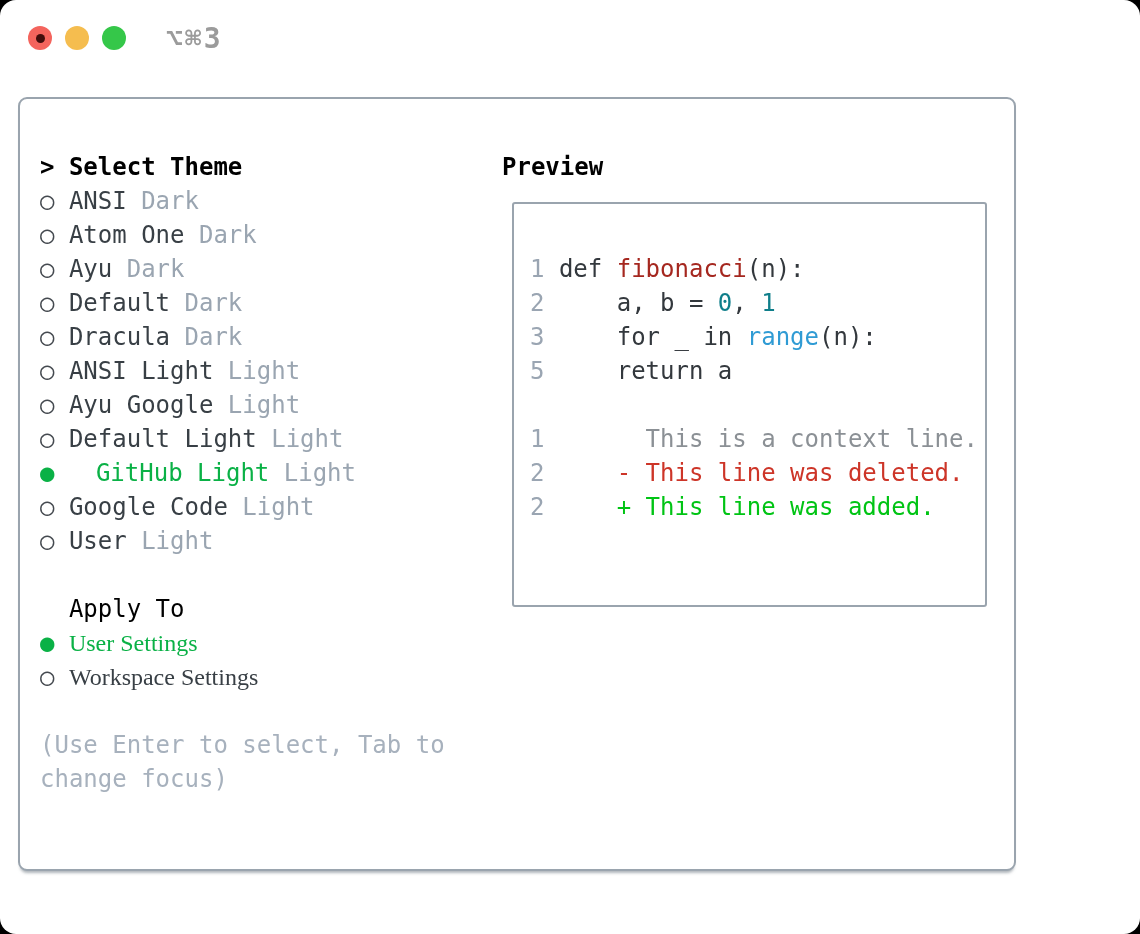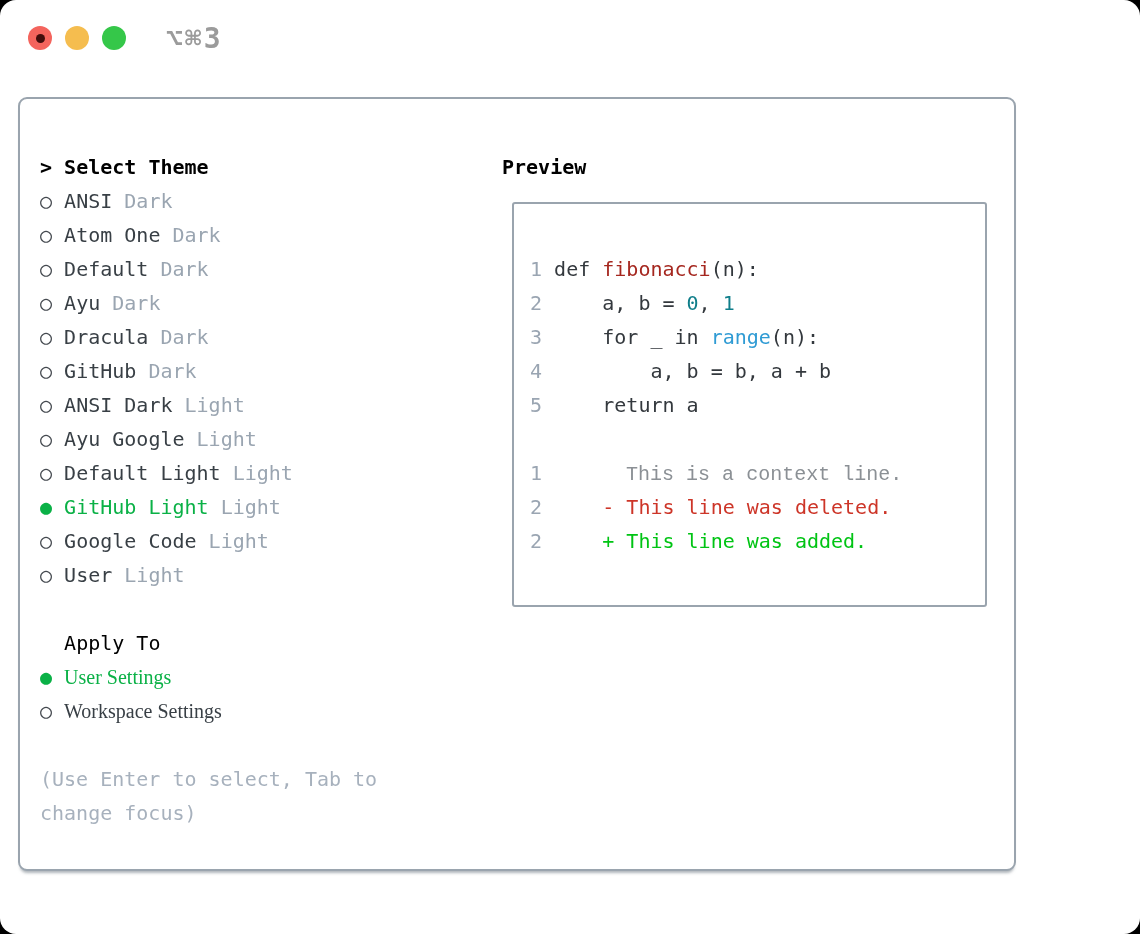--- a/index.html
+++ b/index.html
@@ -12,47 +12,47 @@
   .lights{position:absolute;left:28px;top:26px;display:flex;gap:13px;}
   .light{width:24px;height:24px;border-radius:50%;display:flex;align-items:center;justify-content:center;}
   .light .dot{width:9px;height:9px;border-radius:50%;background:#420d0c;}
   .win-title{position:absolute;left:166px;top:22px;font-size:28px;font-weight:bold;color:#9b9b9b;letter-spacing:2px;}
 
   
   .panel{position:absolute;left:18px;top:97px;width:998px;height:774px;box-sizing:border-box;
          border:2px solid var(--border_gray,#9aa4ae);border-radius:9px;background:#fff;
          box-shadow:0 4px 3px -2px rgba(110,120,130,.55);}
 
-  .row{height:34px;line-height:34px;white-space:pre;font-size:20px;color:#383f45;}
+  .row{height:34px;line-height:34px;white-space:pre;font-size:24px;color:#383f45;}
 
   
   .left-col{position:absolute;left:20px;top:51px;}
   .hdr{font-weight:bold;color:#000;}
   .bullet{color:#44494f;}
   .bullet.sel{color:var(--selection_green,#0ab146);}
   .theme-name{color:#383f45;}
-  .theme-name.sel{color:var(--selection_green,#0ab146);}
+  .theme-name.sel{color:var(--selection_green,#0ab146);margin-left:27px;}
   .variant{color:var(--variant_gray,#9aa5b1);}
   .apply-label{color:#000;}
   .opt-label{color:#383f45;font-family:Liberation Serif, serif;}
   .opt-label.sel{color:var(--selection_green,#0ab146);}
   .hint{color:var(--hint_gray,#a7b1bd);}
   .spacer{height:34px;}
 
   
   .preview-title{position:absolute;left:482px;top:51px;}
   .preview-box{position:absolute;left:492px;top:103px;width:475px;height:405px;box-sizing:border-box;
                border:2px solid var(--border_gray,#9aa4ae);border-radius:3px;background:#fff;
                padding:48px 12px 8px 16px;overflow:hidden;}
   .line-num{color:var(--line_number,#9aa5b2);}
   .tok-code{color:var(--code_text,#33383d);}
   .tok-function{color:var(--function_red,#a5271f);}
   .tok-number{color:var(--number_teal,#0f7e8a);}
   .tok-builtin{color:var(--builtin_blue,#2f9bd4);}
-  .tok-context{color:var(--context_gray,#8b9095);font-family:Liberation Mono, monospace;}
+  .tok-context{color:var(--context_gray,#8b9095);}
   .tok-deleted{color:var(--deleted_red,#cd3528);}
   .tok-added{color:var(--added_green,#00c414);}
 </style>
 </head>
 <body>
 
 <div class="window">
 
   <div class="titlebar">
     <div class="lights">
@@ -65,25 +65,24 @@
     <div class="win-title">⌥⌘3</div>
   </div>
 
   <div class="panel">
 
     <div class="left-col">
       <div class="row"><span class="hdr">&gt; </span><span class="hdr">Select Theme</span></div>
       <div id="theme-rows">
           <div class="row"><span class="bullet">○ </span><span class="theme-name">ANSI</span><span class="variant"> Dark</span></div>
           <div class="row"><span class="bullet">○ </span><span class="theme-name">Atom One</span><span class="variant"> Dark</span></div>
+          <div class="row"><span class="bullet">○ </span><span class="theme-name">Ayu</span><span class="variant"> Dark</span></div>
           <div class="row"><span class="bullet">○ </span><span class="theme-name">Default</span><span class="variant"> Dark</span></div>
-          <div class="row"><span class="bullet">○ </span><span class="theme-name">Ayu</span><span class="variant"> Dark</span></div>
           <div class="row"><span class="bullet">○ </span><span class="theme-name">Dracula</span><span class="variant"> Dark</span></div>
-          <div class="row"><span class="bullet">○ </span><span class="theme-name">GitHub</span><span class="variant"> Dark</span></div>
-          <div class="row"><span class="bullet">○ </span><span class="theme-name">ANSI Dark</span><span class="variant"> Light</span></div>
+          <div class="row"><span class="bullet">○ </span><span class="theme-name">ANSI Light</span><span class="variant"> Light</span></div>
           <div class="row"><span class="bullet">○ </span><span class="theme-name">Ayu Google</span><span class="variant"> Light</span></div>
           <div class="row"><span class="bullet">○ </span><span class="theme-name">Default Light</span><span class="variant"> Light</span></div>
           <div class="row"><span class="bullet sel">● </span><span class="theme-name sel">GitHub Light</span><span class="variant"> Light</span></div>
           <div class="row"><span class="bullet">○ </span><span class="theme-name">Google Code</span><span class="variant"> Light</span></div>
           <div class="row"><span class="bullet">○ </span><span class="theme-name">User</span><span class="variant"> Light</span></div>
         </div>
       <div class="spacer"></div>
       <div class="row"><span>  </span><span class="apply-label">Apply To</span></div>
       <div id="apply-rows">
           <div class="row"><span class="bullet sel">● </span><span class="opt-label sel">User Settings</span></div>
@@ -96,21 +95,20 @@
         </div>
     </div>
 
     <div class="preview-title row"><span class="hdr">Preview</span></div>
 
     <div class="preview-box">
       <div id="code-rows">
           <div class="row"><span class="line-num">1 </span><span class="tok-code">def </span><span class="tok-function">fibonacci</span><span class="tok-code">(n):</span></div>
           <div class="row"><span class="line-num">2 </span><span class="tok-code">    a, b = </span><span class="tok-number">0</span><span class="tok-code">, </span><span class="tok-number">1</span></div>
           <div class="row"><span class="line-num">3 </span><span class="tok-code">    for _ in </span><span class="tok-builtin">range</span><span class="tok-code">(n):</span></div>
-          <div class="row"><span class="line-num">4 </span><span class="tok-code">        a, b = b, a + b</span></div>
           <div class="row"><span class="line-num">5 </span><span class="tok-code">    return a</span></div>
           <div class="row"><span class="line-num"> </span></div>
           <div class="row"><span class="line-num">1 </span><span class="tok-context">      This is a context line.</span></div>
           <div class="row"><span class="line-num">2 </span><span class="tok-deleted">    - This line was deleted.</span></div>
           <div class="row"><span class="line-num">2 </span><span class="tok-added">    + This line was added.</span></div>
         </div>
     </div>
 
   </div>
 </div>

